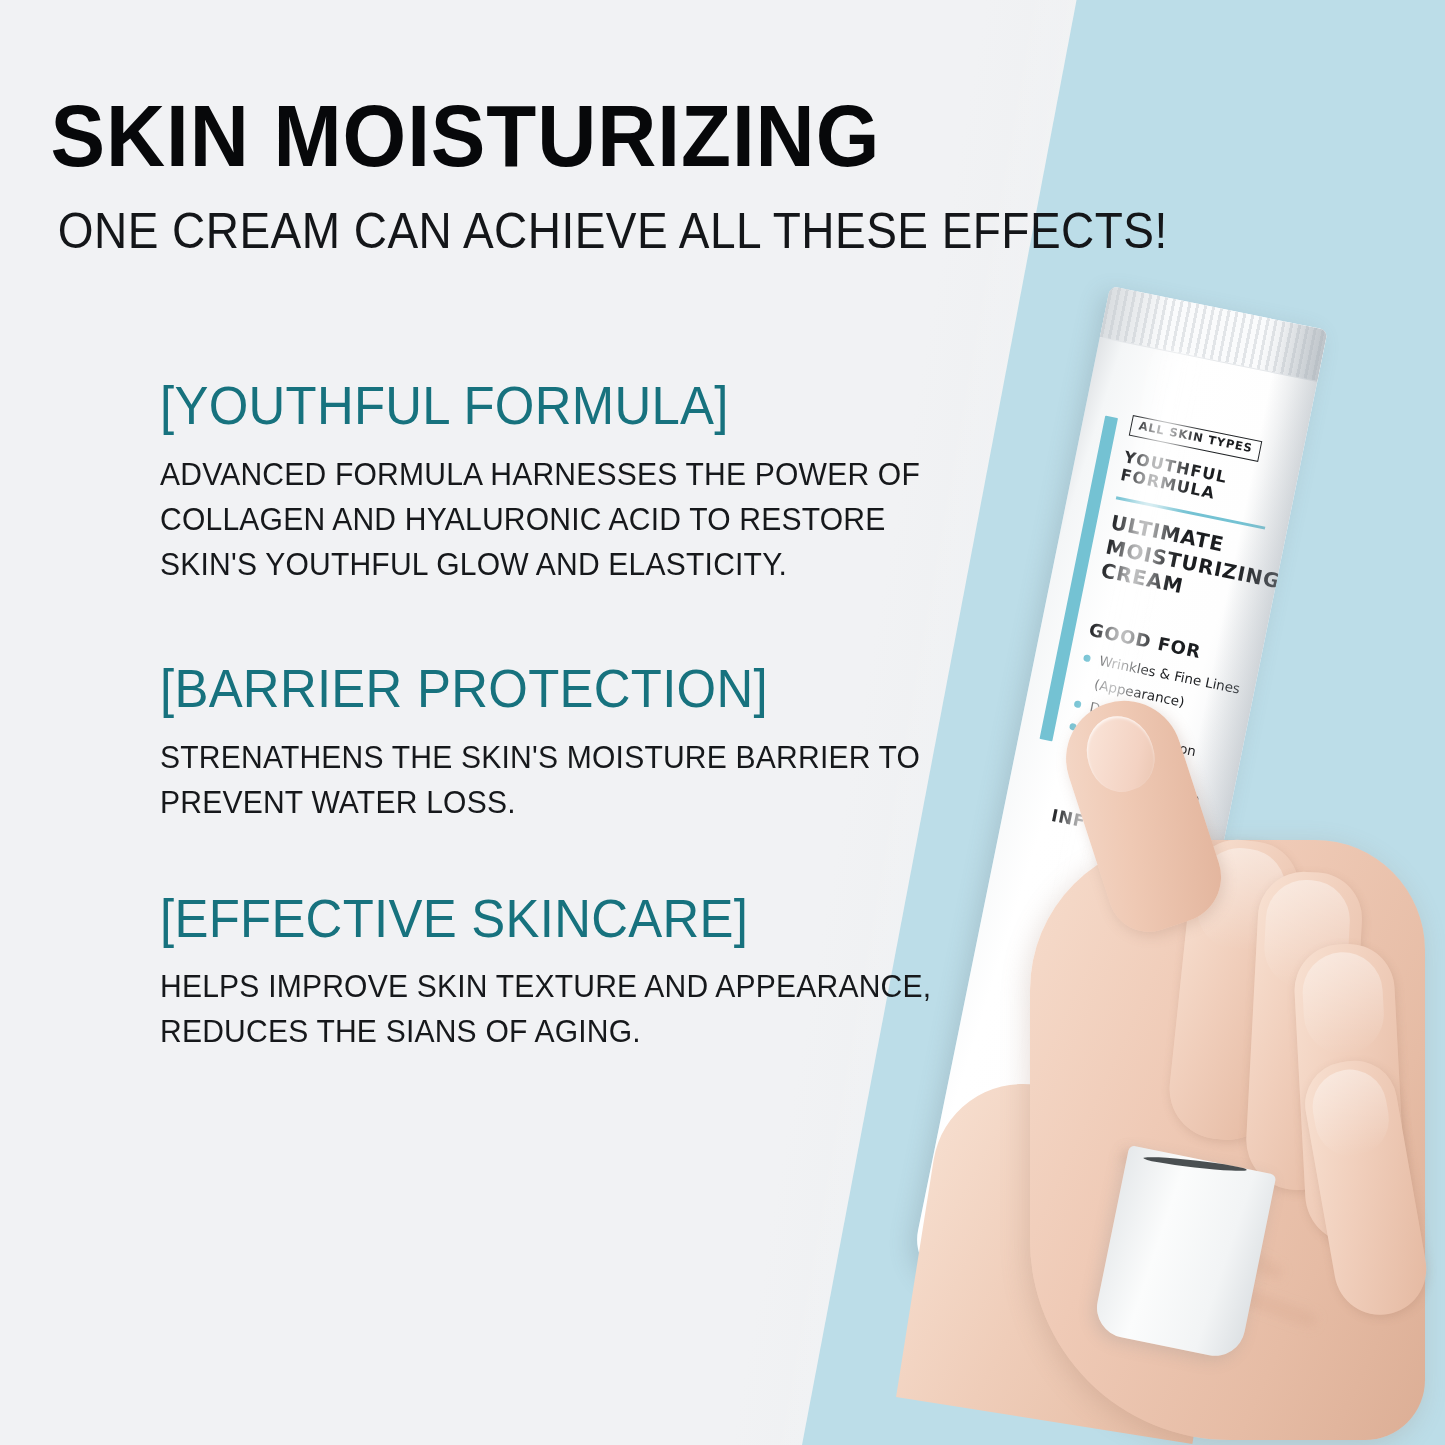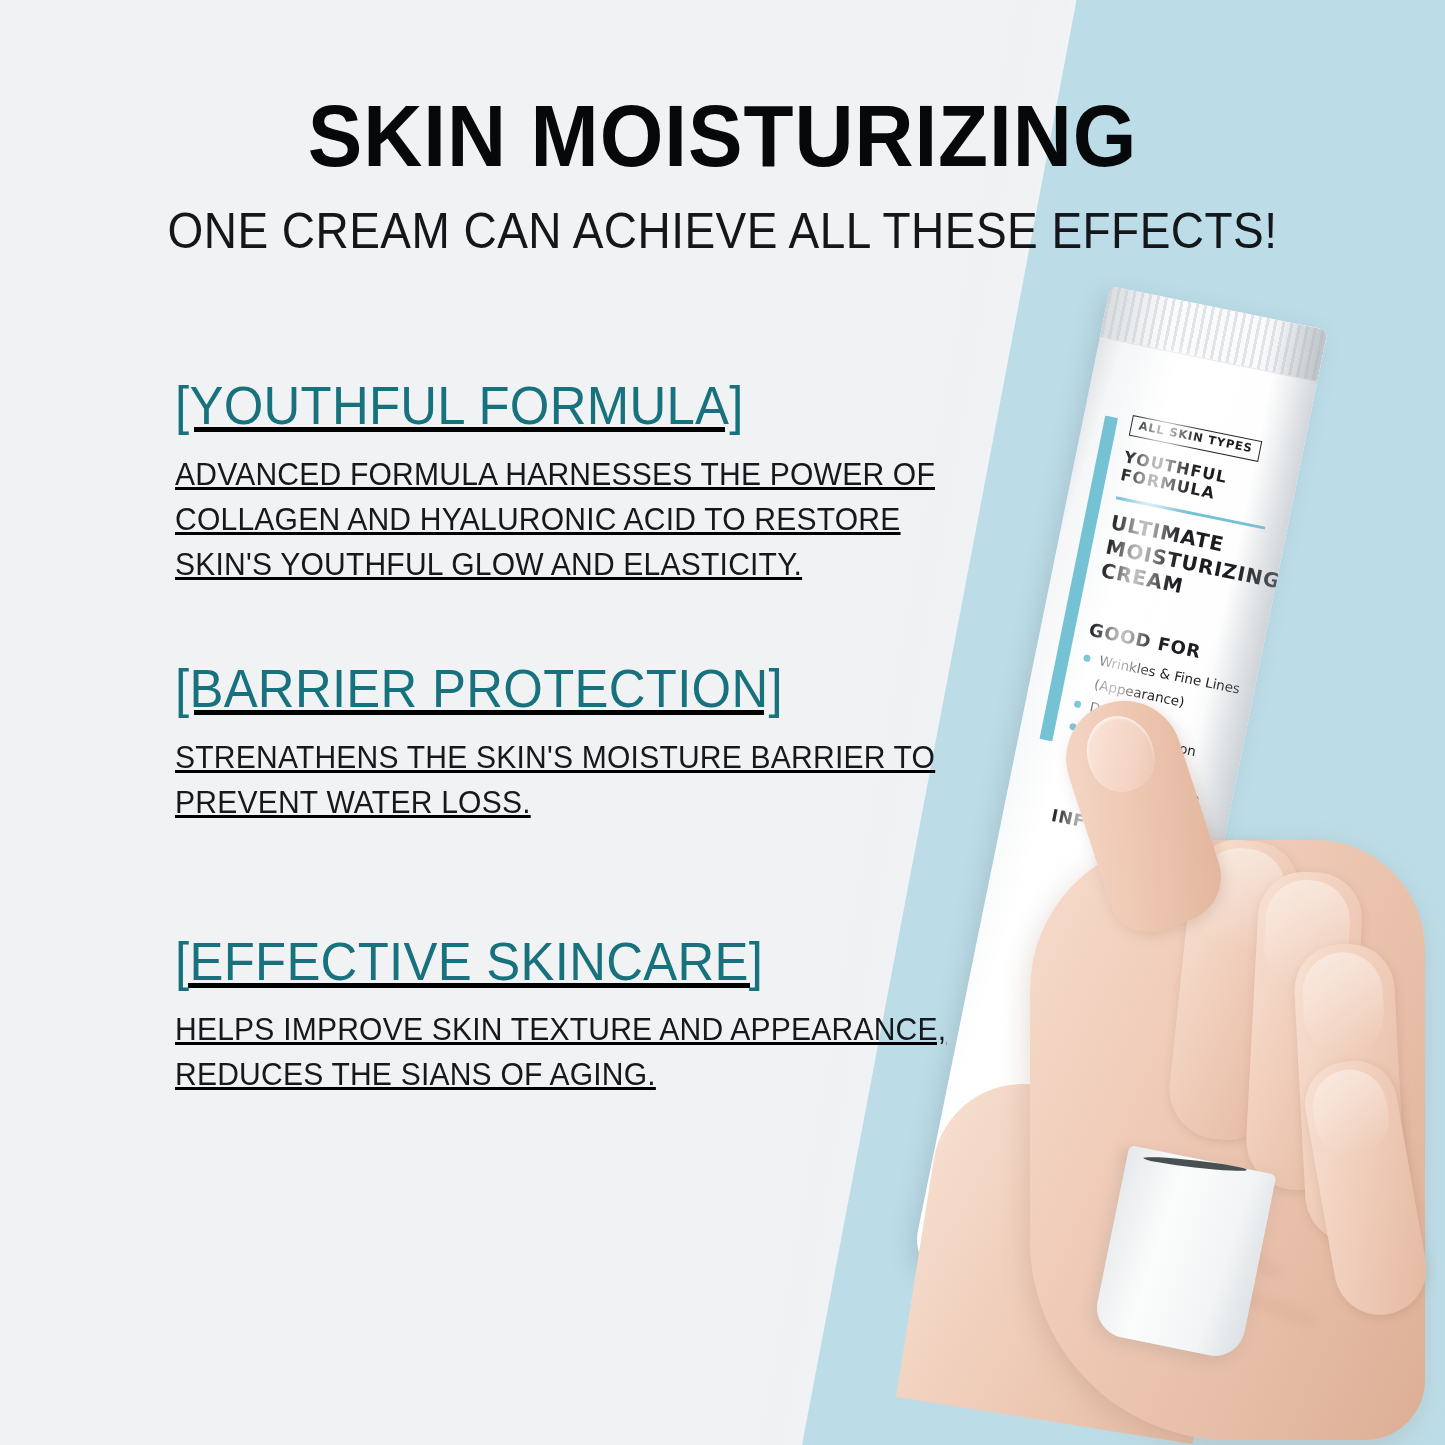--- a/index.html
+++ b/index.html
@@ -53,21 +53,20 @@
     clip-path: polygon(0 0, 74.5% 0, 55.5% 100%, 0 100%);
     pointer-events: none;
   }
 
   
   .headline-block {
     position: absolute;
     left: 0;
     top: 92px;
     width: 1445px;
-    text-align: center;
     z-index: 6;
   }
   .headline {
     margin: 0;
     font-family: "Liberation Sans Narrow", "Liberation Sans", sans-serif;
     font-size: 88px;
     font-weight: 700;
     letter-spacing: 1px;
     color: #07080A;
     line-height: 1.0;
@@ -82,25 +81,24 @@
     letter-spacing: 0.5px;
     color: #141619;
     line-height: 1.0;
     transform: scaleX(0.92);
     white-space: nowrap;
   }
 
   
   .features {
     position: absolute;
-    left: 175px;
+    left: 160px;
     top: 378px;
     width: 860px;
     z-index: 6;
-    text-decoration: underline;
   }
   .feature { margin-bottom: 56px; }
   .feature:last-child { margin-bottom: 6px; }
   .feature-title {
     margin: 0 0 18px 0;
     font-family: "Liberation Sans Narrow", "Liberation Sans", sans-serif;
     font-size: 53px;
     font-weight: 400;
     color: #17727E;
     line-height: 1.05;
@@ -117,21 +115,21 @@
     color: #16181B;
     line-height: 1.46;
     letter-spacing: 0.2px;
     transform: scaleX(0.97);
     transform-origin: left center;
   }
   .feature-body .ln { display: block; white-space: nowrap; }
 
   
   .feature.f1 { margin-bottom: 74px; }
-  .feature.f2 { margin-bottom: 108px; }
+  .feature.f2 { margin-bottom: 65px; }
   .feature.f3 { margin-bottom: 66px; }
 
   
   .product-stage {
     position: absolute;
     left: 880px;
     top: 280px;
     width: 565px;
     height: 1165px;
     z-index: 4;

